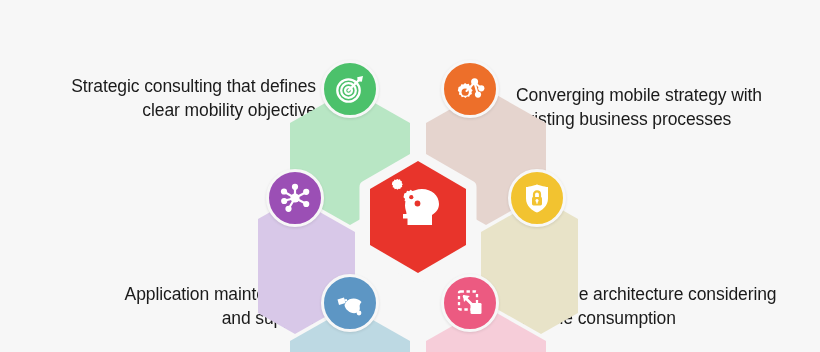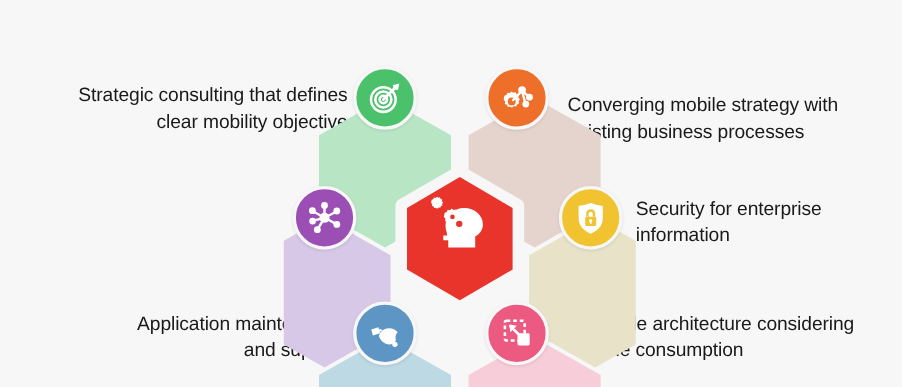--- a/index.html
+++ b/index.html
@@ -103,22 +103,20 @@
   <div class="label left" id="label-strategic">Strategic consulting that defines
 clear mobility objective</div>
 
 
   <div class="label left" id="label-maintenance">Application maintenance
 and support</div>
 
   <div class="label right" id="label-converging">Converging mobile strategy with
 existing business processes</div>
 
-  <div class="label right" id="label-security">Security for enterprise
-information</div>
 
   <div class="label right" id="label-scalable">Scalable architecture considering
 mobile consumption</div>
 
   <div id="hex-stage">
 
     <svg id="hex-svg" viewBox="0 0 320 320" xmlns="http://www.w3.org/2000/svg">
 
       <polygon points="92,44 152,78 152,146 92,180 32,146 32,78" fill="#B8E6C4"></polygon>
 

